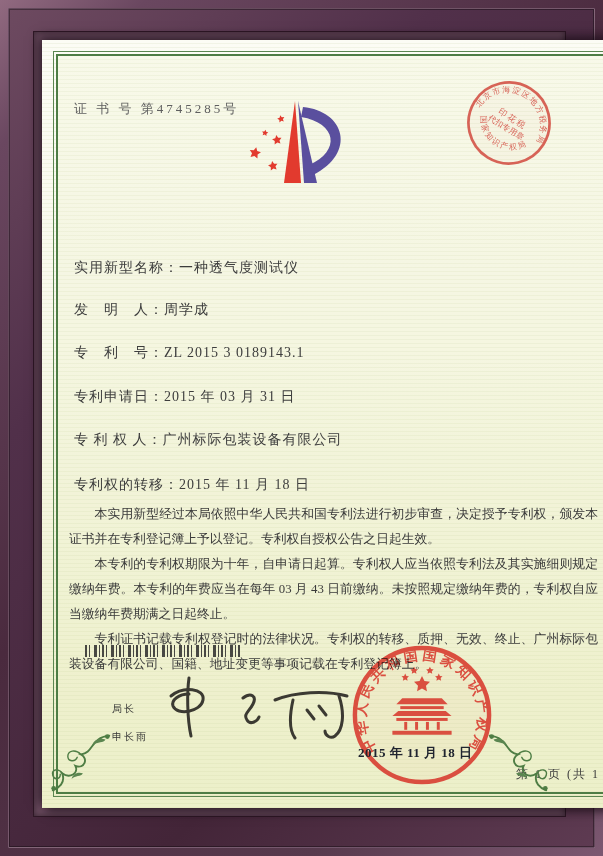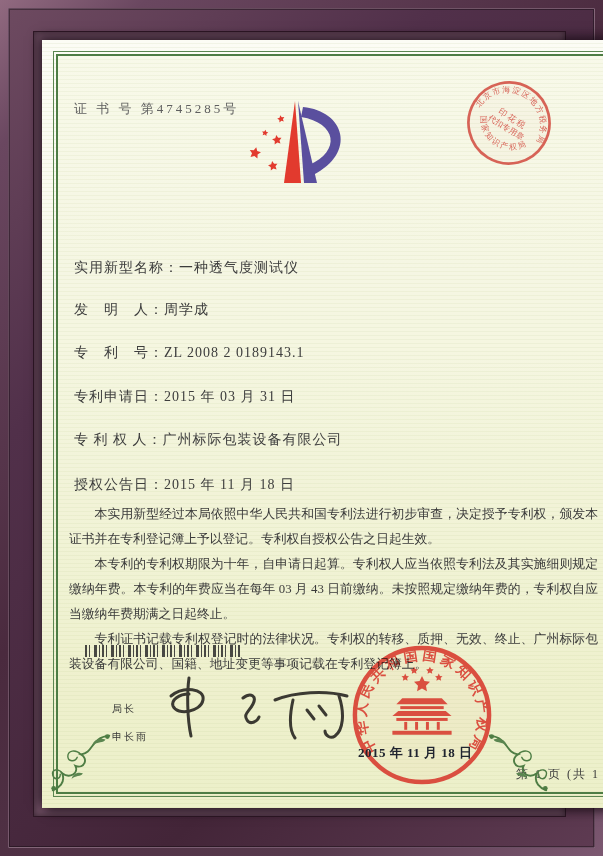--- a/index.html
+++ b/index.html
@@ -113,24 +113,24 @@
           <use href="#star" transform="translate(41,38) scale(0.33) rotate(10)"></use>
           <use href="#star" transform="translate(53,45) scale(0.5) rotate(-8)"></use>
           <use href="#star" transform="translate(31,58) scale(0.6) rotate(12)"></use>
           <use href="#star" transform="translate(49,71) scale(0.5) rotate(-10)"></use>
         </g>
       </svg>
 
 
       <div class="field f1"><span>实用新型名称：</span><span>一种透气度测试仪</span></div>
       <div class="field f2"><span>发　明　人：</span><span>周学成</span></div>
-      <div class="field f3"><span>专　利　号：</span><span>ZL 2008 2 0189143.1</span></div>
+      <div class="field f3"><span>专　利　号：</span><span>ZL 2015 3 0189143.1</span></div>
       <div class="field f4"><span>专利申请日：</span><span>2015 年 03 月 31 日</span></div>
       <div class="field f5"><span>专 利 权 人：</span><span>广州标际包装设备有限公司</span></div>
-      <div class="field f6"><span>授权公告日：</span><span>2015 年 11 月 18 日</span></div>
+      <div class="field f6"><span>专利权的转移：</span><span>2015 年 11 月 18 日</span></div>
 
       <div class="body-text">
         <p>本实用新型经过本局依照中华人民共和国专利法进行初步审查，决定授予专利权，颁发本证书并在专利登记簿上予以登记。专利权自授权公告之日起生效。</p>
         <p>本专利的专利权期限为十年，自申请日起算。专利权人应当依照专利法及其实施细则规定缴纳年费。本专利的年费应当在每年 03 月 43 日前缴纳。未按照规定缴纳年费的，专利权自应当缴纳年费期满之日起终止。</p>
         <p>专利证书记载专利权登记时的法律状况。专利权的转移、质押、无效、终止、广州标际包装设备有限公司、国籍、地址变更等事项记载在专利登记簿上。</p>
       </div>
 
       <div class="barcode"></div>
 
       <div class="director">

